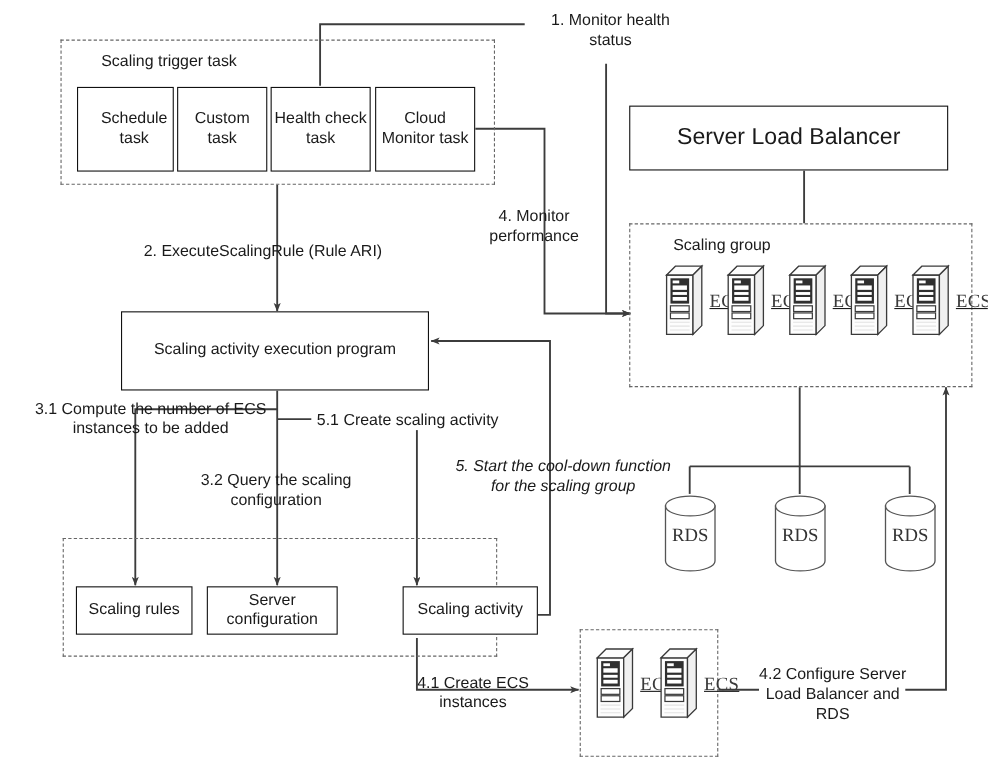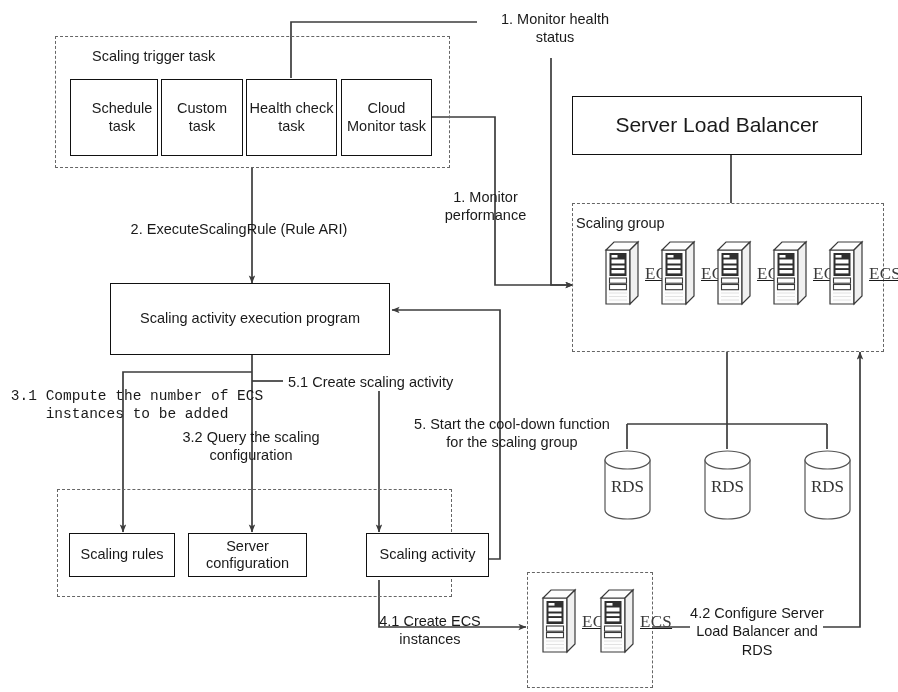--- a/index.html
+++ b/index.html
@@ -93,21 +93,21 @@
   </div>
   <div class="node solidbox" style="left:318px;top:533px;width:123px;height:44px;font-size:14.5px;margin-left:48px;">
     <span>Scaling activity</span>
   </div>
 
   <div class="node solidbox" style="left:572px;top:96px;width:290px;height:59px;font-size:21px;text-align:center;">
     <span>Server Load Balancer</span>
   </div>
 
   <div class="node dashbox" style="left:572px;top:203px;width:312px;height:149px;"></div>
-  <div class="grouptitle" style="left:576px;top:215px;">Scaling group</div>
+  <div class="grouptitle" style="left:612px;top:215px;">Scaling group</div>
 
   <div class="ecswrap" style="left:597px;top:238px;">
     <svg width="48" height="70" viewBox="0 0 48 70" xmlns="http://www.w3.org/2000/svg">
       <g stroke="#3a3a3a" stroke-width="1.2" fill="#fdfdfd">
         <path d="M9,12 L9,66 L33,66 L33,12 Z"></path>
         <path d="M9,12 L17,4 L41,4 L33,12 Z"></path>
         <path d="M33,12 L41,4 L41,58 L33,66 Z" fill="#f0f0f0"></path>
       </g>
       <rect x="12.5" y="15" width="17" height="23" fill="#2f2f2f"></rect>
       <g fill="#ffffff">
@@ -300,29 +300,29 @@
       </g>
       <g stroke="#e2e2e2" stroke-width="1" fill="none">
         <path d="M12,55 H30 M12,58.5 H30 M12,62 H30"></path>
       </g>
     </svg>
     <span class="ecscap">ECS</span>
   </div>
 
   <div class="lbl" style="left:480px;top:10px;width:150px;font-size:14.5px;">1. Monitor health status</div>
 
-  <div class="lbl" style="left:423px;top:188px;width:125px;font-size:14.5px;">1. Monitor performance</div>
+  <div class="lbl" style="left:423px;top:188px;width:125px;font-size:14.5px;">4. Monitor performance</div>
 
   <div class="lbl" style="left:94px;top:220px;width:290px;font-size:14.5px;">2. ExecuteScalingRule (Rule ARI)</div>
 
-  <div class="lbl" style="left:6px;top:387px;width:262px;font-size:14.5px;font-family:Liberation Mono, monospace;">3.1 Compute the number of ECS instances to be added</div>
+  <div class="lbl" style="left:6px;top:363px;width:262px;font-size:14.5px;">3.1 Compute the number of ECS instances to be added</div>
 
   <div class="lbl" style="left:160px;top:428px;width:182px;font-size:14.5px;">3.2 Query the scaling configuration</div>
 
   <div class="lbl" style="left:288px;top:373px;width:200px;text-align:left;font-size:14.5px;">5.1 Create scaling activity</div>
 
-  <div class="lbl" style="left:412px;top:415px;width:200px;font-size:14.5px;">5. Start the cool-down function for the scaling group</div>
+  <div class="lbl" style="left:412px;top:415px;width:200px;font-size:14.5px;font-style:italic;">5. Start the cool-down function for the scaling group</div>
 
   <div class="lbl" style="left:358px;top:612px;width:144px;font-size:14.5px;">4.1 Create ECS instances</div>
 
   <div class="lbl" style="left:683px;top:604px;width:148px;font-size:14.5px;">4.2 Configure Server Load Balancer and RDS</div>
 
 </div>
 
 </body></html>

